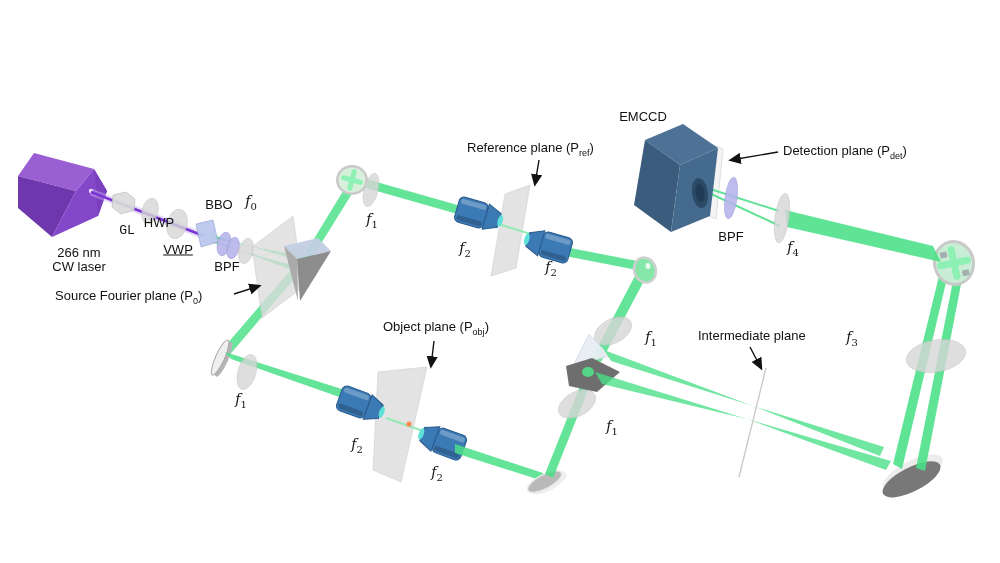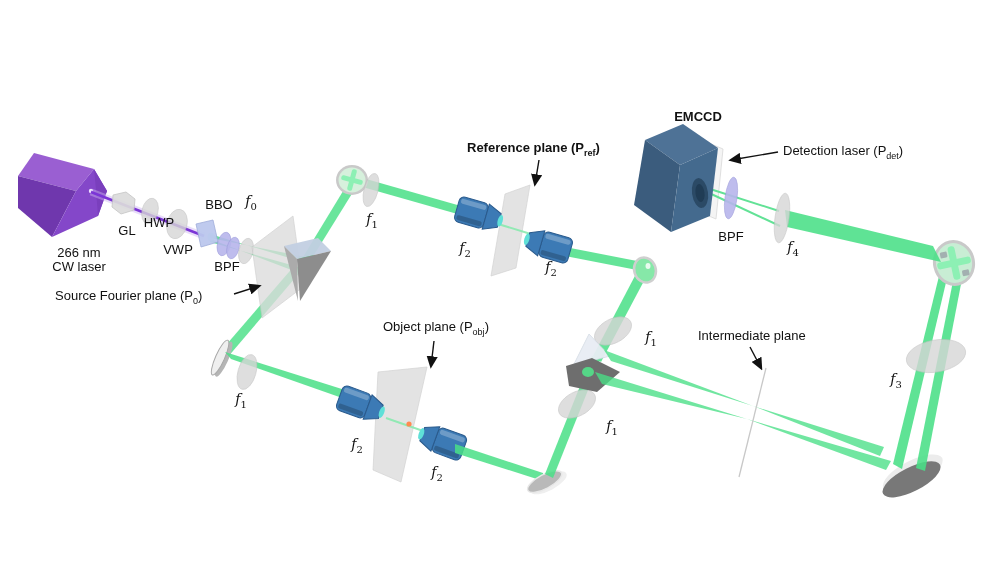--- a/index.html
+++ b/index.html
@@ -275,43 +275,43 @@
   <g>
     <line class="arrow" x1="750" y1="347" x2="761" y2="368" marker-end="url(#ah)"></line>
   </g>
 </svg>
 
 <div class="lbl two-line ctr" style="left:79px;top:237px;">
   <div style="position:relative">266 nm</div>
   <div style="position:relative">CW laser</div>
 </div>
 
-<div class="lbl ctr" style="left:127px;top:230px;">GL</div>
+<div class="lbl ctr" style="left:127px;top:230px;font-family:Liberation Mono, monospace;">GL</div>
 <div class="lbl ctr" style="left:159px;top:185px;margin-top:37px;">HWP</div>
-<div class="lbl ctr" style="left:178px;top:249px;">VWP</div>
+<div class="lbl ctr" style="left:178px;top:249px;text-decoration:underline;">VWP</div>
 <div class="lbl ctr" style="left:207px;top:204px;margin-left:12px;">BBO</div>
 <div class="lbl ctr" style="left:227px;top:266px;">BPF</div>
-<div class="lbl ctr" style="left:698px;top:116px;font-weight:bold;">EMCCD</div>
+<div class="lbl ctr" style="left:643px;top:116px;">EMCCD</div>
 <div class="lbl ctr" style="left:731px;top:236px;">BPF</div>
 
 <div class="lbl" style="left:55px;top:288px;"><span>Source Fourier plane (P</span><sub>0</sub><span>)</span></div>
 
-<div class="lbl" style="left:467px;top:140px;font-weight:bold;"><span>Reference plane (P</span><sub>ref</sub><span>)</span></div>
+<div class="lbl" style="left:467px;top:140px;"><span>Reference plane (P</span><sub>ref</sub><span>)</span></div>
 
 <div class="lbl" style="left:383px;top:319px;"><span>Object plane (P</span><sub>obj</sub><span>)</span></div>
 
-<div class="lbl" style="left:783px;top:143px;"><span>Detection laser (P</span><sub>det</sub><span>)</span></div>
+<div class="lbl" style="left:783px;top:143px;"><span>Detection plane (P</span><sub>det</sub><span>)</span></div>
 
 <div class="lbl" style="left:698px;top:328px;text-align:right;">Intermediate plane</div>
 
 <div class="lbl flbl ctr" style="left:251px;top:201px;"><i>f</i><sub>0</sub></div>
 <div class="lbl flbl ctr" style="left:372px;top:219px;"><i>f</i><sub>1</sub></div>
 <div class="lbl flbl ctr" style="left:465px;top:248px;"><i>f</i><sub>2</sub></div>
 <div class="lbl flbl ctr" style="left:551px;top:267px;"><i>f</i><sub>2</sub></div>
 <div class="lbl flbl ctr" style="left:241px;top:399px;"><i>f</i><sub>1</sub></div>
 <div class="lbl flbl ctr" style="left:357px;top:444px;"><i>f</i><sub>2</sub></div>
 <div class="lbl flbl ctr" style="left:437px;top:472px;"><i>f</i><sub>2</sub></div>
 <div class="lbl flbl ctr" style="left:651px;top:337px;"><i>f</i><sub>1</sub></div>
 <div class="lbl flbl ctr" style="left:612px;top:426px;"><i>f</i><sub>1</sub></div>
-<div class="lbl flbl ctr" style="left:896px;top:337px;margin-top:42px;"><i>f</i><sub>3</sub></div>
+<div class="lbl flbl ctr" style="left:852px;top:337px;"><i>f</i><sub>3</sub></div>
 <div class="lbl flbl ctr" style="left:793px;top:247px;"><i>f</i><sub>4</sub></div>
 
 </div>
 
 </body></html>

